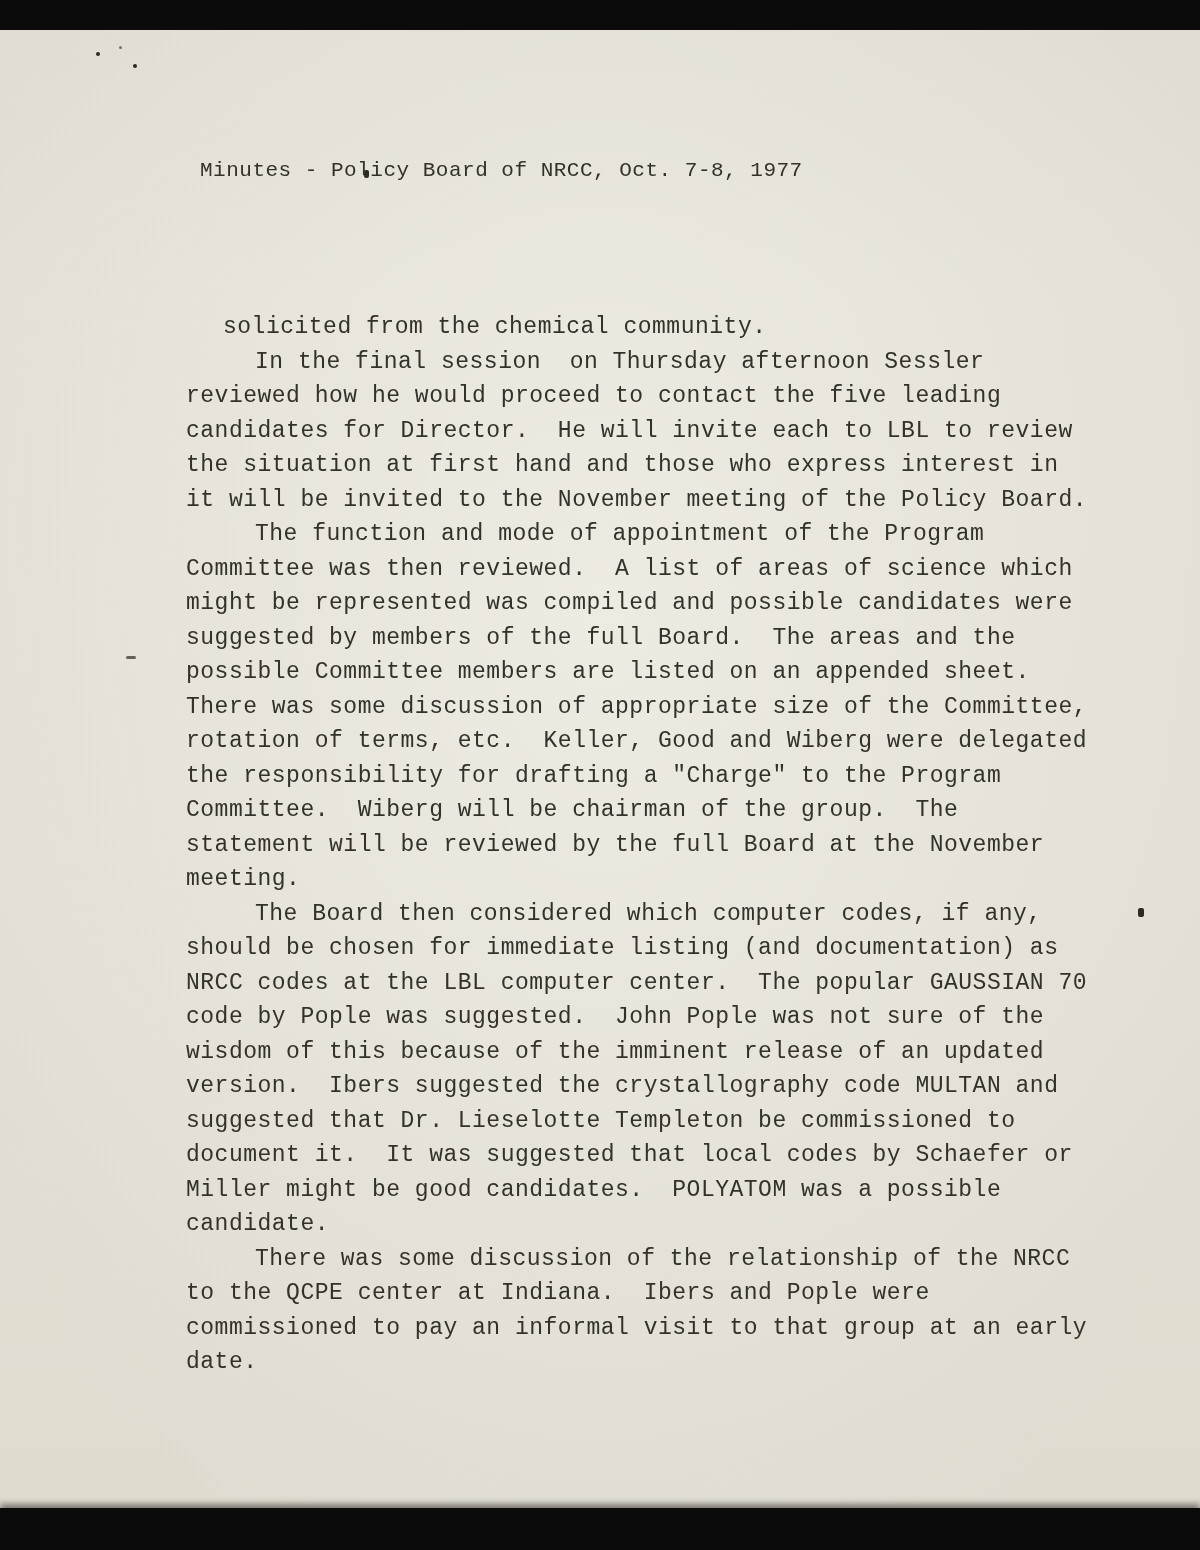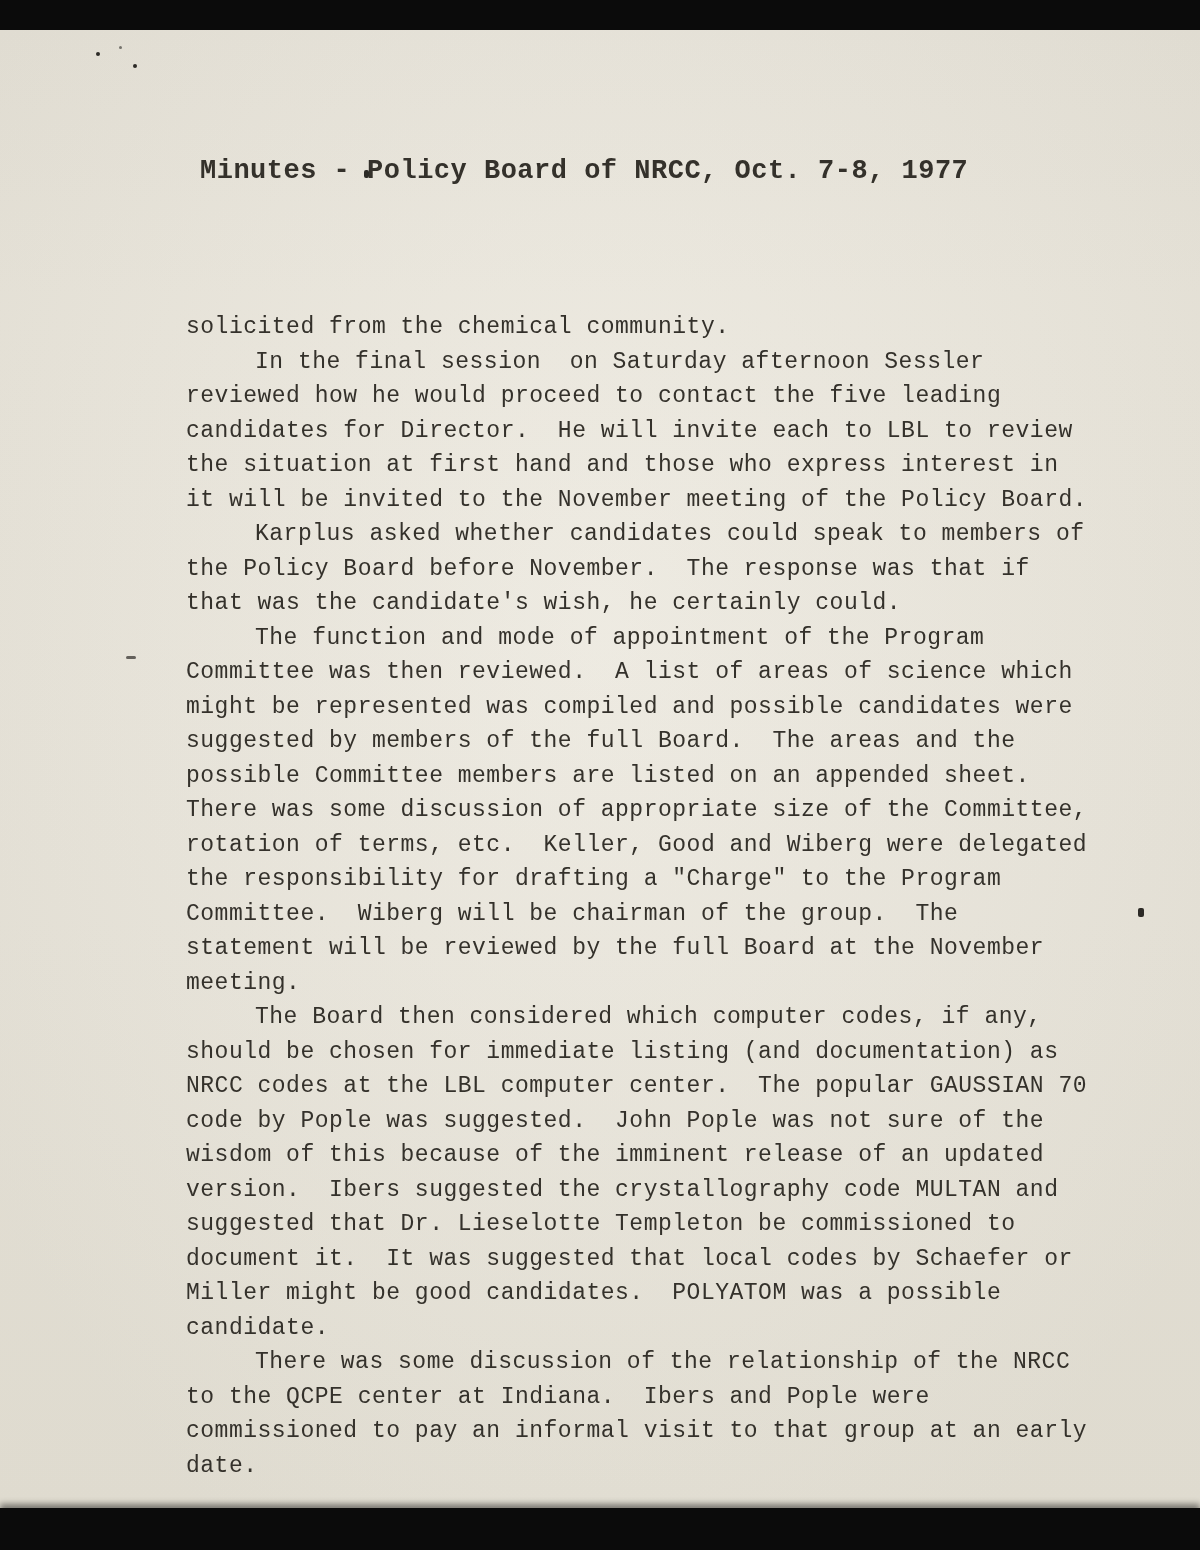--- a/index.html
+++ b/index.html
@@ -42,41 +42,41 @@
   .content {
     position: absolute;
     top: 30px;
     left: 0;
     width: 1200px;
     z-index: 2;
     color: #34312b;
   }
   .doc-header {
     padding: 56px 0 0 200px;
-    font-size: 27px;
+    font-size: 21px;
     line-height: 34px;
     letter-spacing: 0.5px;
     white-space: pre-wrap;
-    font-weight: bold;
   }
   .doc-body {
     margin-top: 54px;
     padding-left: 186px;
     width: 902px;
     font-size: 23px;
     line-height: 34.5px;
     letter-spacing: 0.5px;
   }
   .doc-body p {
     margin: 0;
     white-space: pre-wrap;
     text-indent: 69px;
   }
   .doc-body p.no-indent {
     text-indent: 0;
+    margin-left: 37px;
   }
   .speckle {
     position: absolute;
     background: #2c2a26;
     border-radius: 50%;
     z-index: 2;
   }
   .speckle.s1 { left: 96px;  top: 52px;  width: 4px; height: 4px; }
   .speckle.s2 { left: 133px; top: 64px;  width: 4px; height: 4px; }
   .speckle.s3 { left: 119px; top: 46px;  width: 3px; height: 3px; opacity: .6; }
@@ -100,20 +100,19 @@
   <div class="speckle s5"></div>
   <div class="speckle s6"></div>
 
   <div class="content">
     <div class="doc-header">
       <div>Minutes - Policy Board of NRCC, Oct. 7-8, 1977</div>
     </div>
 
     <div class="doc-body">
       <p class="no-indent">solicited from the chemical community.</p>
-      <p>In the final session  on Saturday afternoon Sessler reviewed how he would proceed to contact the five leading candidates for Director.  He will invite each to LBL to review the situation at first hand and those who express interest in it will be invited to the November meeting of the Policy Board.</p>
-      <p>Karplus asked whether candidates could speak to members of the Policy Board before November.  The response was that if that was the candidate's wish, he certainly could.</p>
+      <p>In the final session  on Thursday afternoon Sessler reviewed how he would proceed to contact the five leading candidates for Director.  He will invite each to LBL to review the situation at first hand and those who express interest in it will be invited to the November meeting of the Policy Board.</p>
       <p>The function and mode of appointment of the Program Committee was then reviewed.  A list of areas of science which might be represented was compiled and possible candidates were suggested by members of the full Board.  The areas and the possible Committee members are listed on an appended sheet.  There was some discussion of appropriate size of the Committee, rotation of terms, etc.  Keller, Good and Wiberg were delegated the responsibility for drafting a "Charge" to the Program Committee.  Wiberg will be chairman of the group.  The statement will be reviewed by the full Board at the November meeting.</p>
       <p>The Board then considered which computer codes, if any, should be chosen for immediate listing (and documentation) as NRCC codes at the LBL computer center.  The popular GAUSSIAN 70 code by Pople was suggested.  John Pople was not sure of the wisdom of this because of the imminent release of an updated version.  Ibers suggested the crystallography code MULTAN and suggested that Dr. Lieselotte Templeton be commissioned to document it.  It was suggested that local codes by Schaefer or Miller might be good candidates.  POLYATOM was a possible candidate.</p>
       <p>There was some discussion of the relationship of the NRCC to the QCPE center at Indiana.  Ibers and Pople were commissioned to pay an informal visit to that group at an early date.</p>
     </div>
   </div>
 </div>
 
 </body></html>

